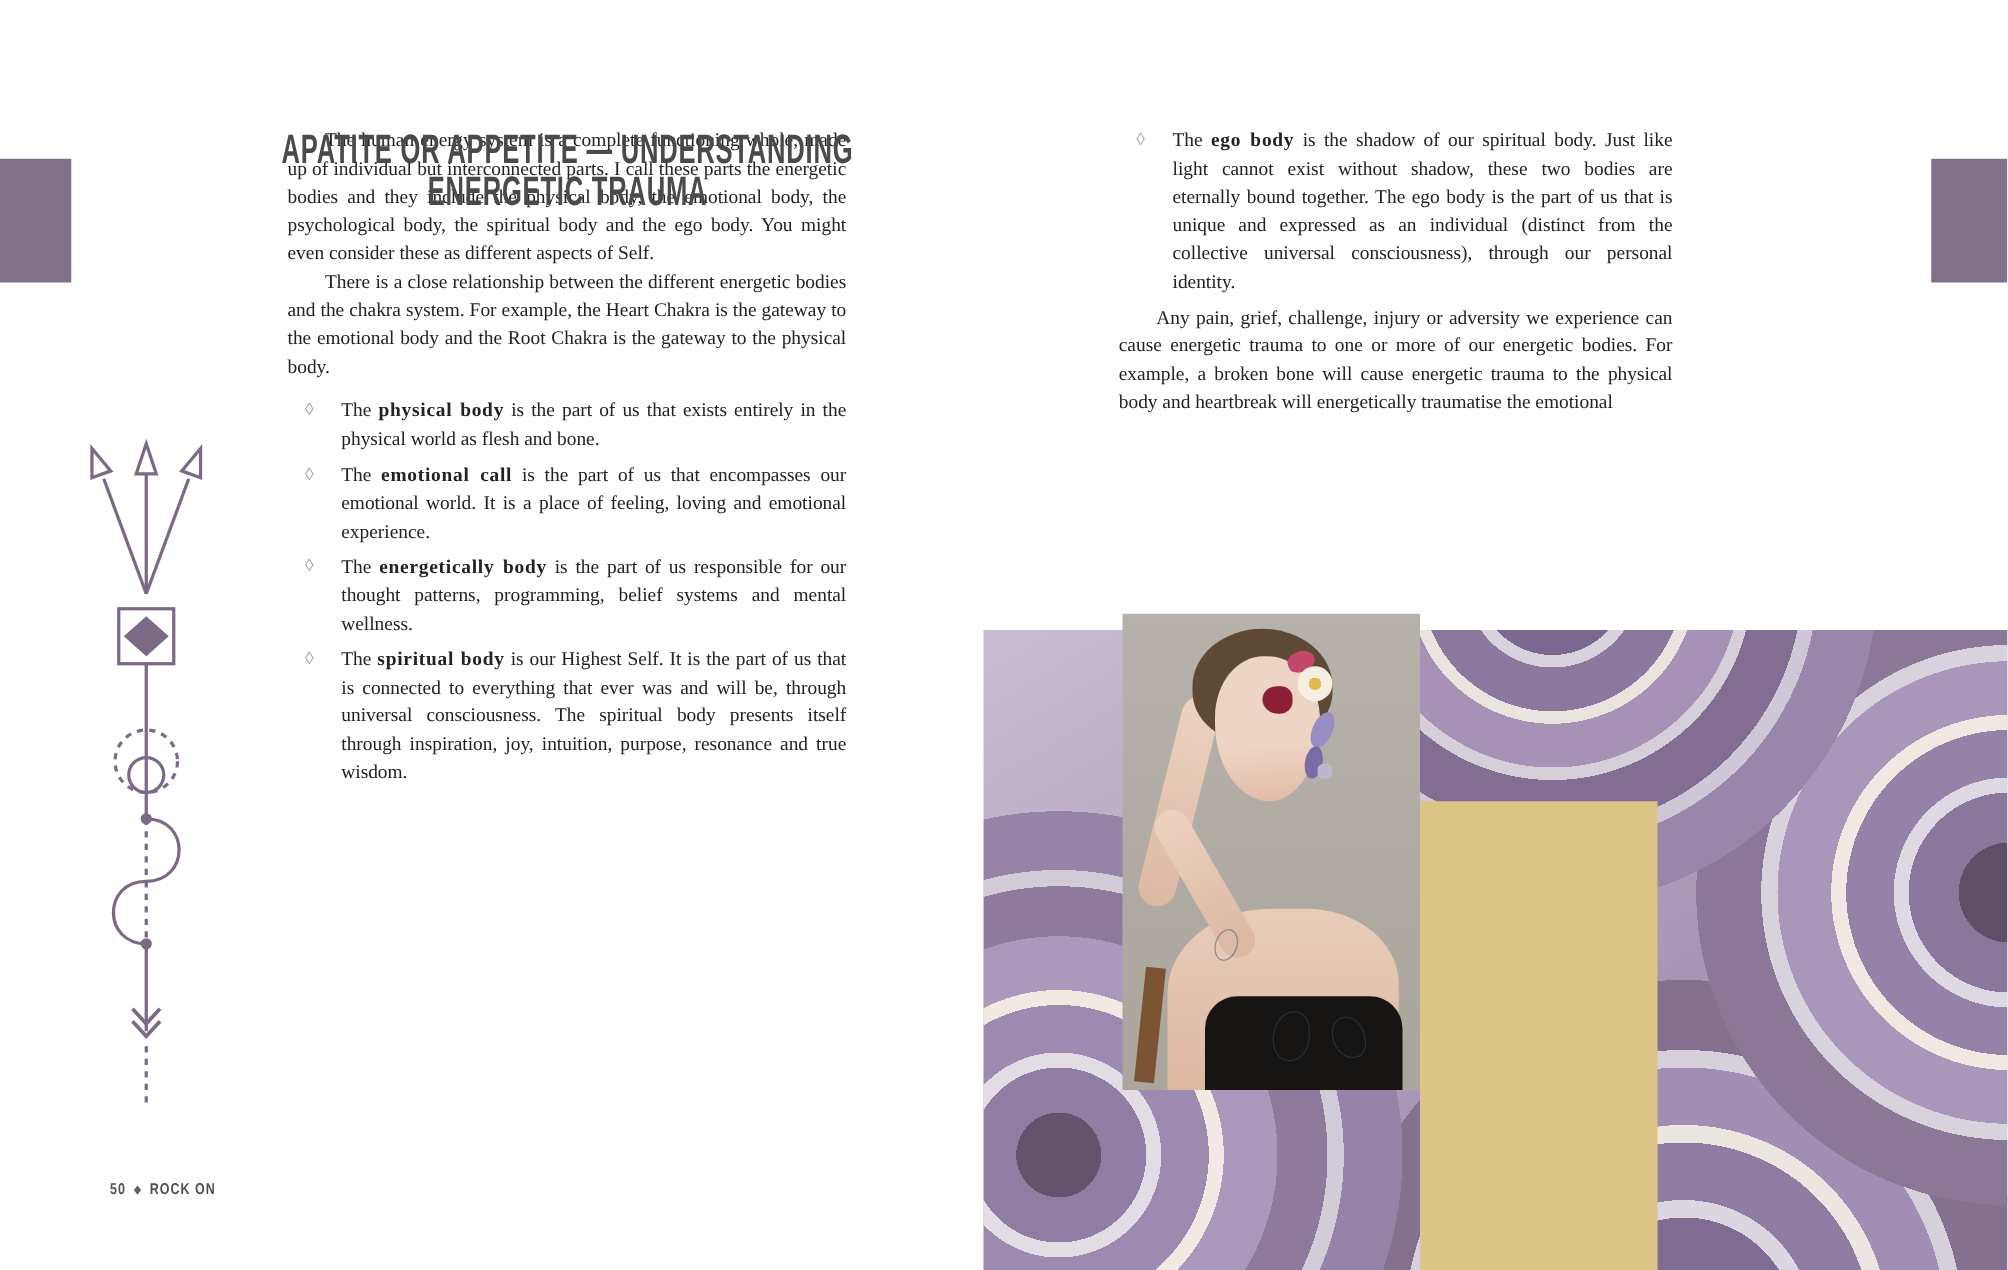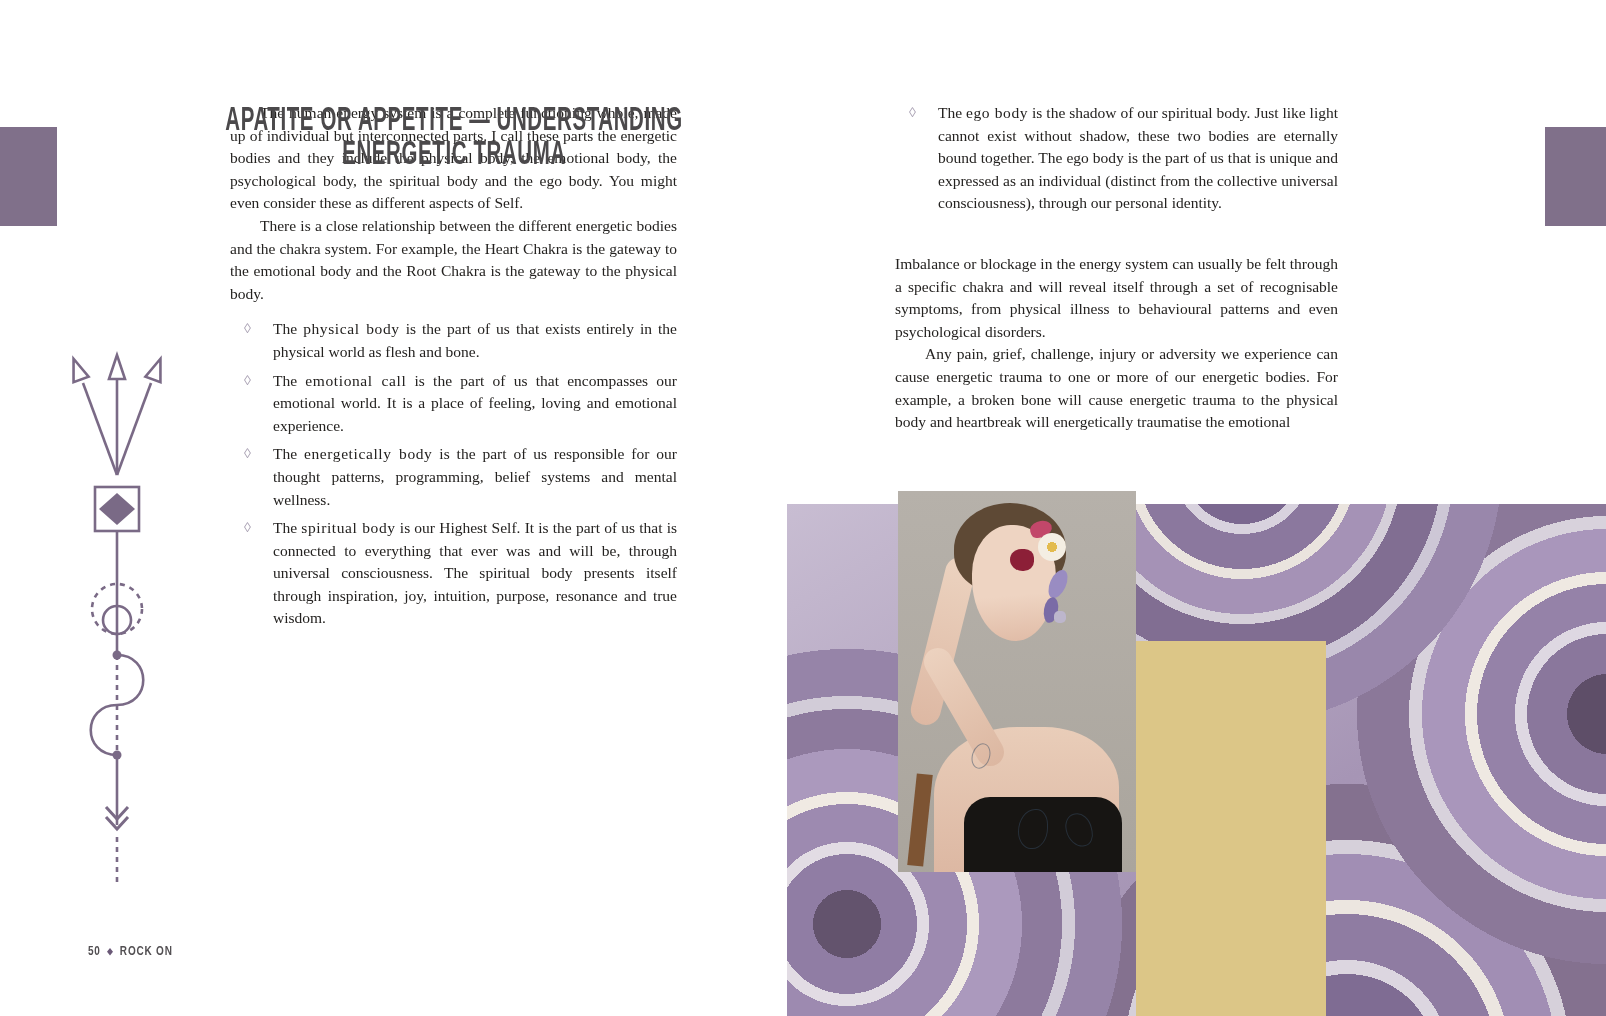--- a/index.html
+++ b/index.html
@@ -31,21 +31,21 @@
 
   .body-text { font-size:15.5px; line-height:22.6px; text-align:justify; }
   .first-para { margin-top:104px; }
   .indent { text-indent:30px; }
 
   ul.diamond-list { list-style:none; margin-top:13px; }
   ul.diamond-list li { position:relative; padding-left:43px; margin-bottom:6px; }
   ul.diamond-list .glyph {
     position:absolute; left:14px; top:0; font-size:14px; color:#aaa2b4; font-weight:400;
   }
-  .term { font-weight:normal; letter-spacing:0.6px; }
+  .term { font-weight:bold; letter-spacing:0.6px; }
   .rc-gap { margin-top:38px; }
 
   
   .page-footer {
     position:absolute; left:88px; top:930px; white-space:nowrap;
     font-family:"Liberation Sans", sans-serif; font-weight:700; font-size:12.5px;
     letter-spacing:1px; color:#524f52; transform:scaleX(0.8); transform-origin:left center;
   }
   .page-footer .sep { color:#6a5977; font-size:9px; margin:0 8px; vertical-align:1px; }
 
@@ -135,21 +135,20 @@
       </li>
     </ul>
   </div>
 
   <div class="right-col">
     <ul class="diamond-list body-text" style="margin-top:0;">
       <li>
         <span class="glyph">◊</span><span>The </span><b class="term">ego body</b><span> is the shadow of our spiritual body. Just like light cannot exist without shadow, these two bodies are eternally bound together. The ego body is the part of us that is unique and expressed as an individual (distinct from the collective universal consciousness), through our personal identity.</span>
       </li>
     </ul>
-    <p class="body-text rc-gap">Imbalance or blockage in the energy system can usually be felt through a specific chakra and will reveal itself through a set of recognisable symptoms, from physical illness to behavioural patterns and even psychological disorders.</p>
     <p class="body-text indent">Any pain, grief, challenge, injury or adversity we experience can cause energetic trauma to one or more of our energetic bodies. For example, a broken bone will cause energetic trauma to the physical body and heartbreak will energetically traumatise the emotional</p>
   </div>
 
   <div class="agate"></div>
   <div class="tan-block"></div>
 
   <div class="portrait">
     <div class="p-chair"></div>
     <div class="p-armL"></div>
     <div class="p-chest"></div>

